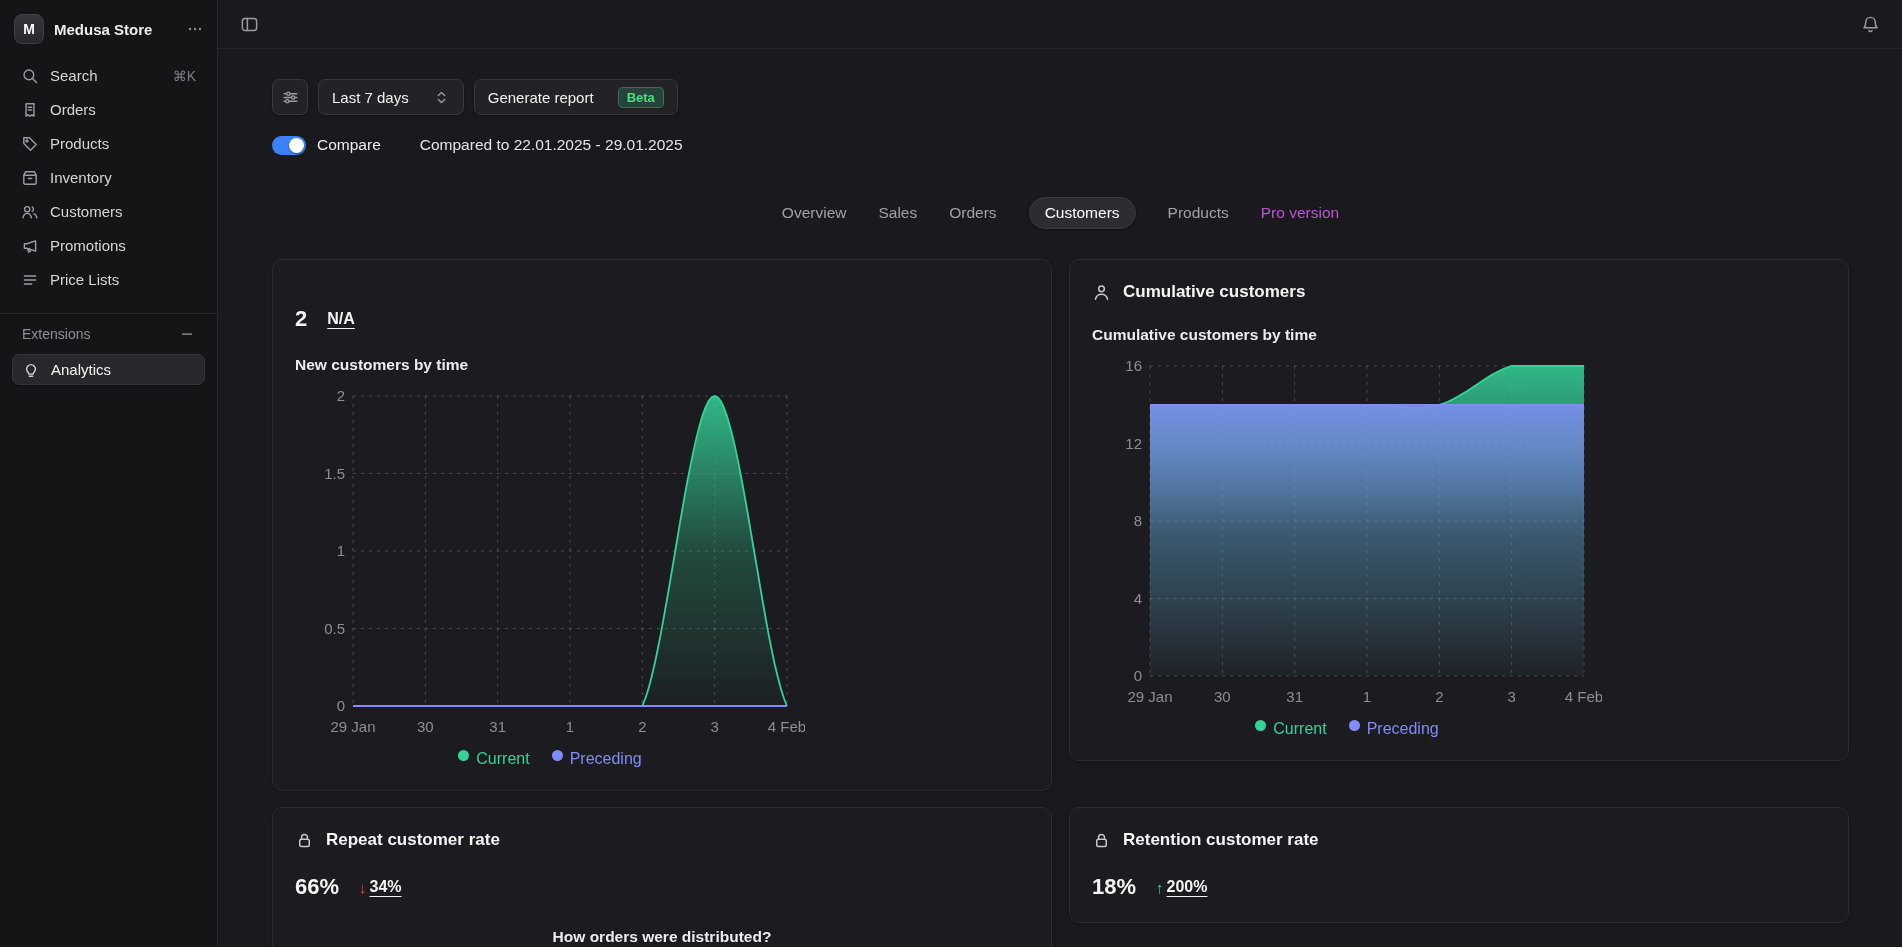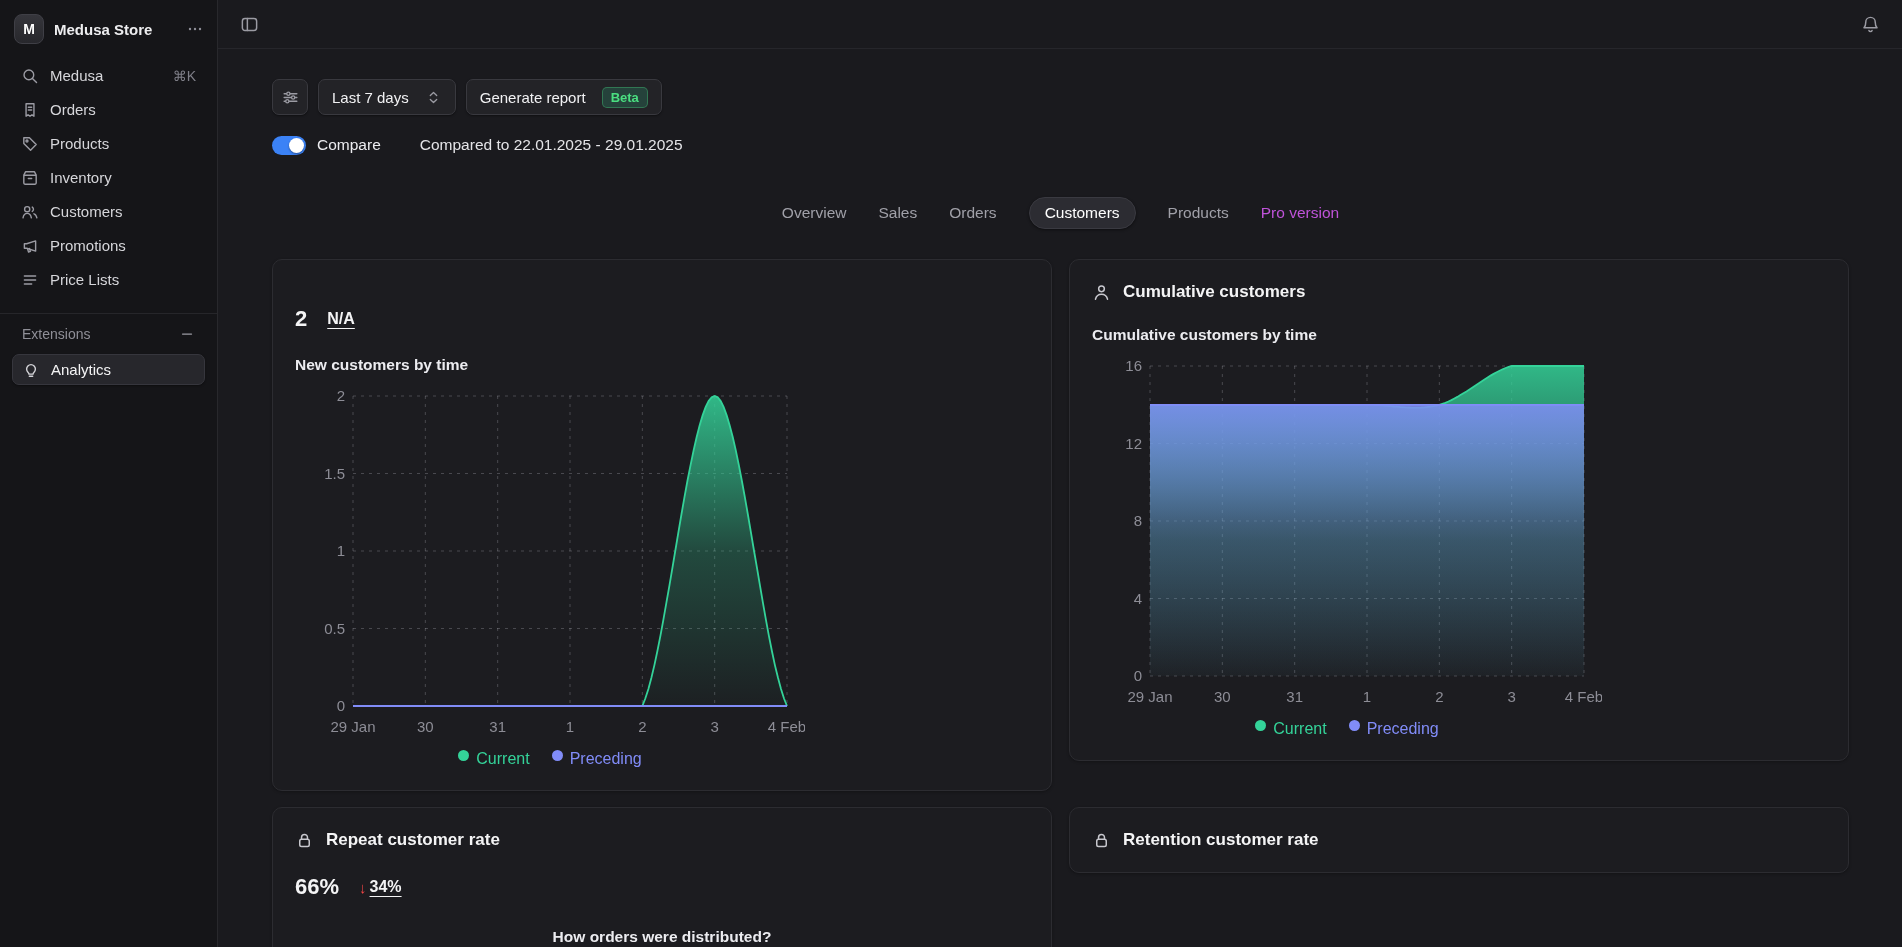--- a/index.html
+++ b/index.html
@@ -35,21 +35,21 @@
   
   .main { flex:1; min-width:0; background:#1a1a1e; display:flex; flex-direction:column; }
   .topbar { height:49px; min-height:49px; display:flex; align-items:center; justify-content:space-between; padding:0 18px; border-bottom:1px solid #26262b; }
   .icon-btn { background:none; border:none; cursor:pointer; padding:4px; }
   .icon-btn svg { width:19px; height:19px; }
 
   .content { padding:30px 0 0 54px; }
   .container { width:1577px; }
 
   .toolbar { display:flex; align-items:center; gap:10px; }
-  .btn { display:flex; align-items:center; gap:16px; background:#232327; border:1px solid #39393f; border-radius:7px; height:36px; padding:0 13px; font-size:15px; font-weight:500; color:#f1f1f3; font-family:inherit; box-shadow:0 1px 2px rgba(0,0,0,.4); cursor:pointer; white-space:nowrap; }
+  .btn { display:flex; align-items:center; gap:24px; background:#232327; border:1px solid #39393f; border-radius:7px; height:36px; padding:0 13px; font-size:15px; font-weight:500; color:#f1f1f3; font-family:inherit; box-shadow:0 1px 2px rgba(0,0,0,.4); cursor:pointer; white-space:nowrap; }
   .btn.icon-only { width:36px; padding:0; justify-content:center; }
   .btn svg { width:17px; height:17px; }
   .badge-beta { background:rgba(52,211,153,.18); border:1px solid rgba(74,222,128,.35); color:var(--beta,#4ade80); font-size:13px; font-weight:600; border-radius:5px; padding:2px 8px; }
 
   .compare-row { display:flex; align-items:center; gap:11px; margin-top:18px; height:24px; }
   .toggle { width:34px; height:19px; border-radius:999px; background:var(--accent_blue,#3b82f6); position:relative; cursor:pointer; flex:none; }
   .toggle::after { content:""; position:absolute; right:2px; top:2px; width:15px; height:15px; border-radius:50%; background:#fff; box-shadow:0 1px 2px rgba(0,0,0,.4); }
   .compare-label { font-size:15.5px; font-weight:500; color:#ececf0; }
   .compare-note { margin-left:28px; font-size:15.5px; color:#e4e4e7; }
 
@@ -99,21 +99,21 @@
         </g>
       </svg>
   </div>
 
   <nav class="sb-nav">
     <div class="sb-item">
       <svg class="icon" viewBox="0 0 16 16">
           <circle cx="7" cy="7" r="4.3"></circle>
           <path d="M10.2 10.2 13.8 13.8"></path>
         </svg>
-      <span>Medusa</span>
+      <span>Search</span>
       <span class="shortcut">⌘K</span>
     </div>
     <div class="sb-item">
       <svg class="icon" viewBox="0 0 16 16">
           <path d="M4.5 2.5h7v11l-1.75-1.2L8 13.5l-1.75-1.2L4.5 13.5z"></path>
           <path d="M6.5 5.5h3M6.5 8h3"></path>
         </svg>
       <span>Orders</span>
     </div>
     <div class="sb-item">
@@ -381,18 +381,25 @@
         </section>
 
         <section class="card">
           <div class="card-head">
             <svg class="icon" viewBox="0 0 16 16">
                 <rect x="4" y="7" width="8" height="6" rx="1.5"></rect>
                 <path d="M5.5 7V5.4a2.5 2.5 0 0 1 5 0V7"></path>
               </svg>
             <span>Retention customer rate</span>
           </div>
+          <div class="value-row">
+            <span class="value">18%</span>
+            <span class="delta">
+                <span class="delta-arrow up">↑</span>
+                <span class="pct">200%</span>
+              </span>
+          </div>
         </section>
 
       </div>
     </div>
   </div>
 </main>
 
 </body></html>

